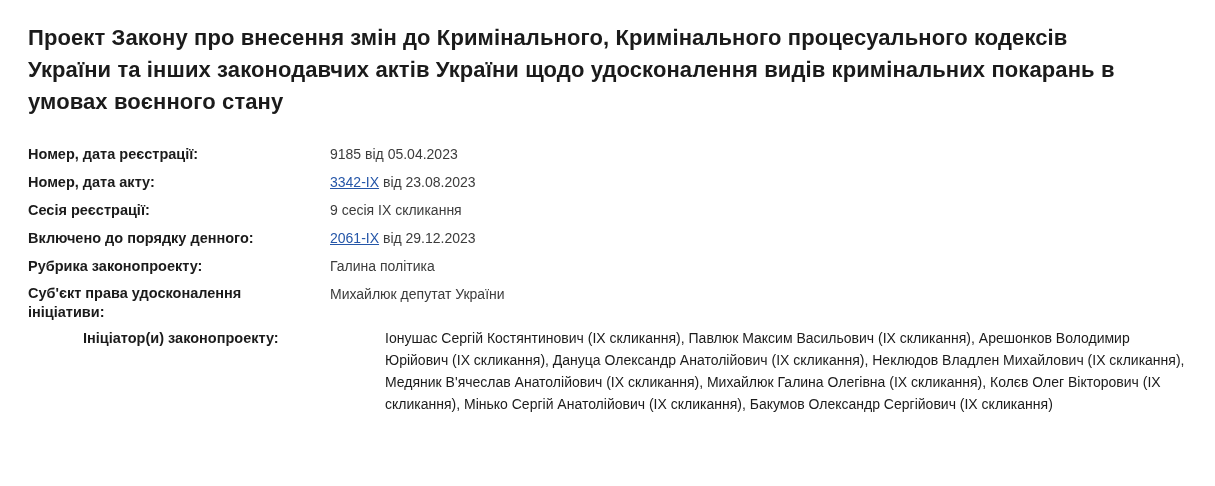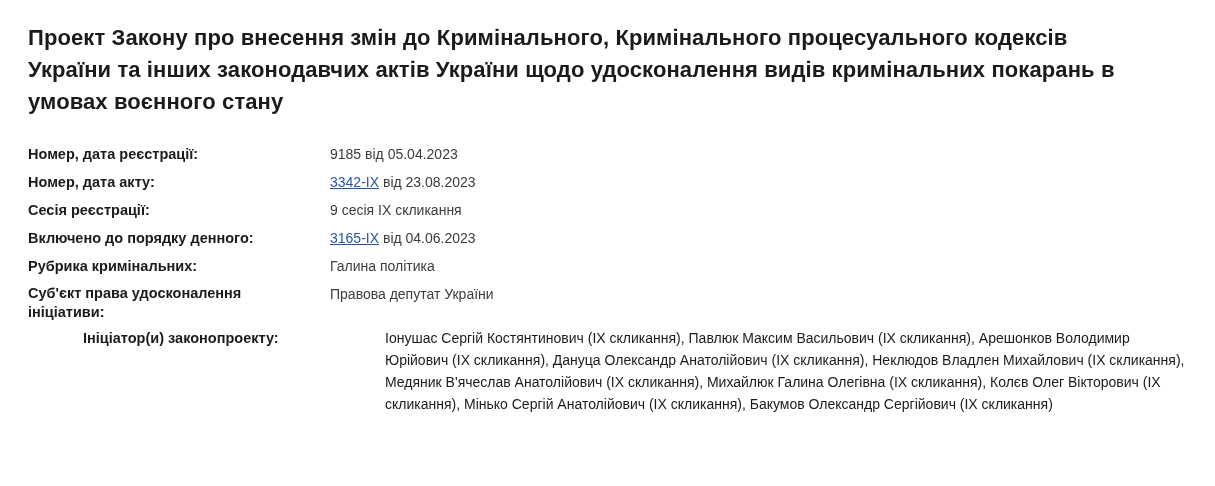--- a/index.html
+++ b/index.html
@@ -95,31 +95,31 @@
       <div class="field-value"><span class="doc-link">3342-IX</span> <span>від 23.08.2023</span></div>
     </div>
 
     <div class="field-row row-tight">
       <div class="field-label">Сесія реєстрації:</div>
       <div class="field-value">9 сесія IX скликання</div>
     </div>
 
     <div class="field-row row-tight">
       <div class="field-label">Включено до порядку денного:</div>
-      <div class="field-value"><span class="doc-link">3165-IX</span> <span>від 04.06.2023</span></div>
+      <div class="field-value"><span class="doc-link">2061-IX</span> <span>від 29.12.2023</span></div>
     </div>
 
     <div class="field-row row-tight">
-      <div class="field-label">Рубрика кримінальних:</div>
+      <div class="field-label">Рубрика законопроекту:</div>
       <div class="field-value">Галина політика</div>
     </div>
 
     <div class="field-row row-tight">
       <div class="field-label label-two-line">Суб'єкт права удосконалення ініціативи:</div>
-      <div class="field-value">Правова депутат України</div>
+      <div class="field-value">Михайлюк депутат України</div>
     </div>
 
     <div class="field-row initiators-row">
       <div class="field-label">Ініціатор(и) законопроекту:</div>
       <div class="field-value strong">Іонушас Сергій Костянтинович (IX скликання), Павлюк Максим Васильович (IX скликання), Арешонков Володимир Юрійович (IX скликання), Дануца Олександр Анатолійович (IX скликання), Неклюдов Владлен Михайлович (IX скликання), Медяник В'ячеслав Анатолійович (IX скликання), Михайлюк Галина Олегівна (IX скликання), Колєв Олег Вікторович (IX скликання), Мінько Сергій Анатолійович (IX скликання), Бакумов Олександр Сергійович (IX скликання)</div>
     </div>
 
   </div>
 </div>
 

